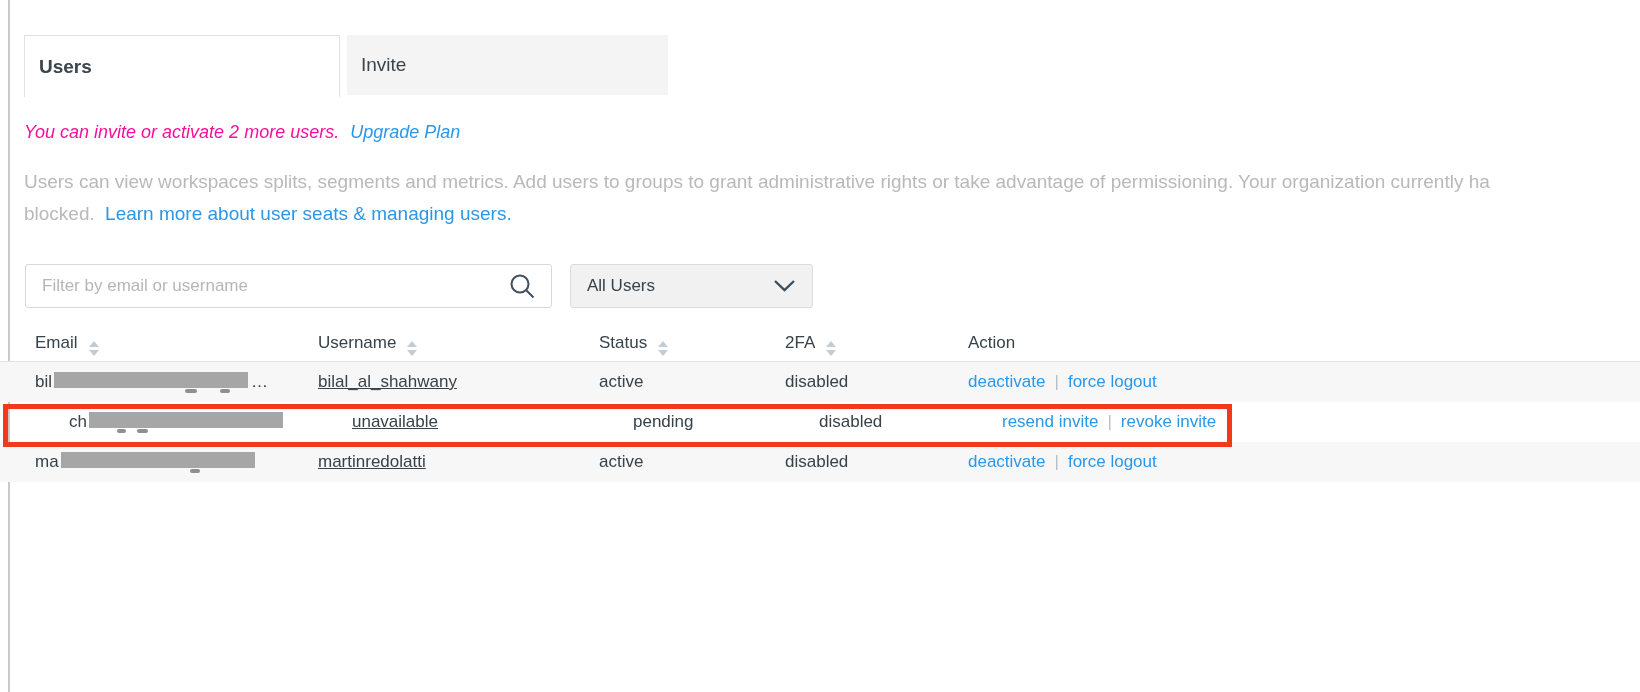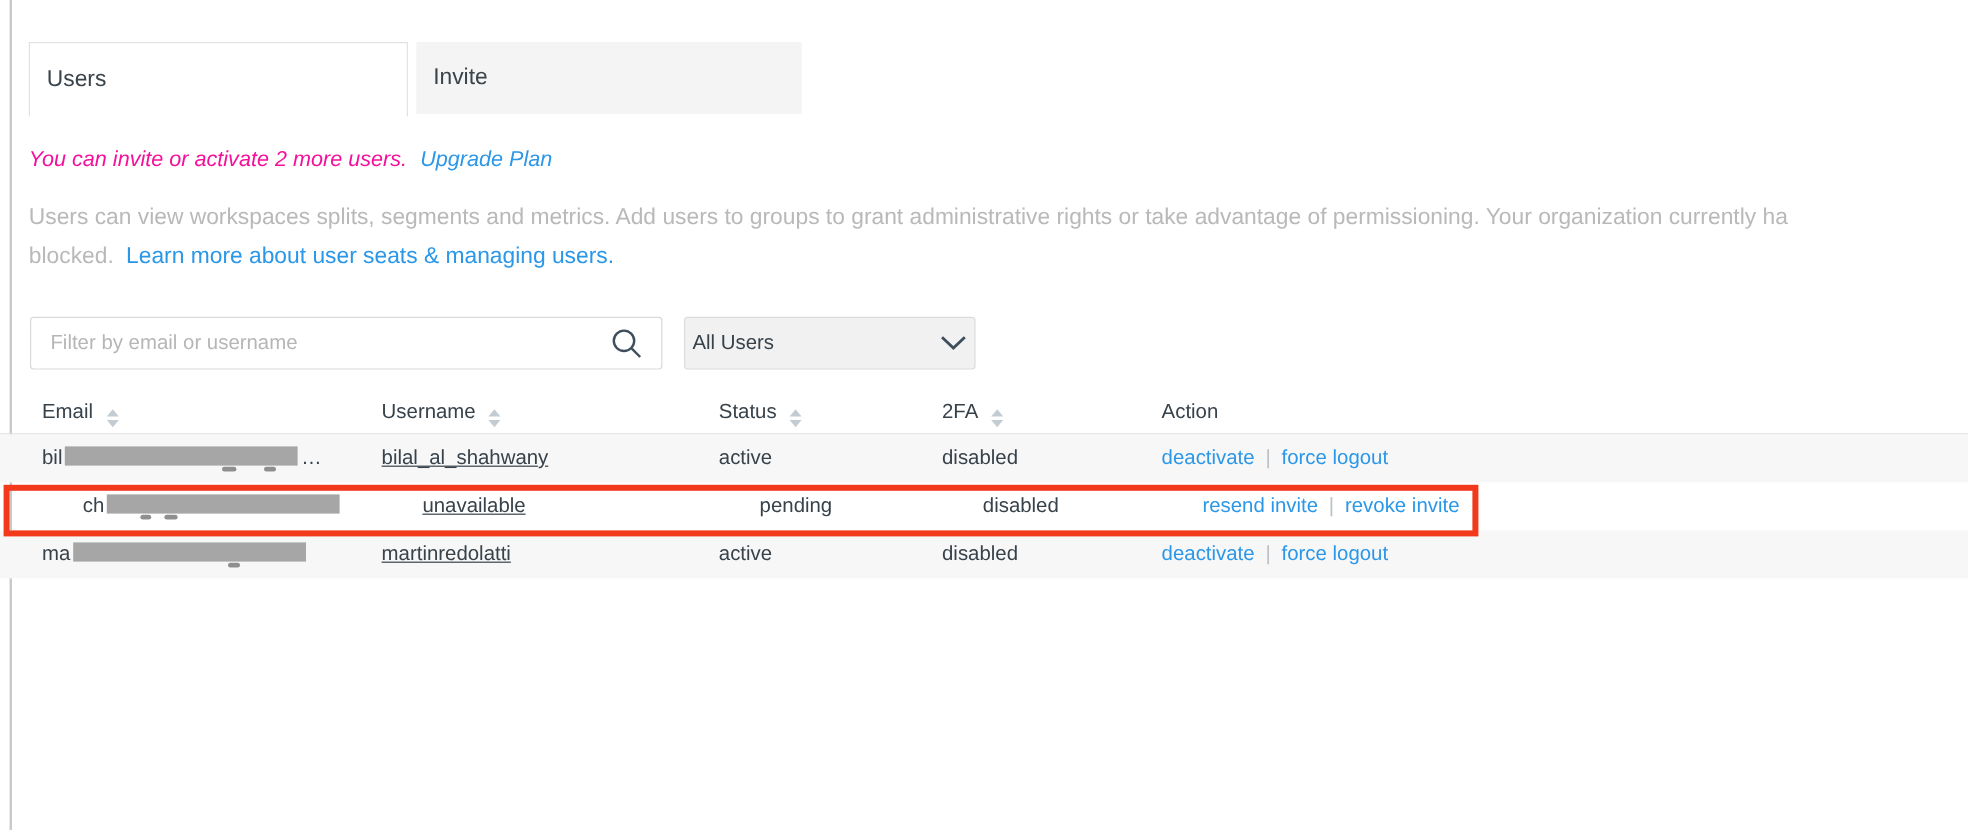--- a/index.html
+++ b/index.html
@@ -13,21 +13,21 @@
     position:absolute; left:8px; top:0; width:2px; height:692px;
     background:#c9c9c9;
   }
   
   .tab {
     position:absolute; top:35px; display:flex; align-items:center;
     font-size:19px; color:#3a444c; cursor:pointer; padding-left:14px;
   }
   .tab-active {
     left:24px; width:316px; height:62px; background:#ffffff;
-    border:1px solid #e2e2e2; border-bottom:none; z-index:2;
+    border:1px solid #e2e2e2; border-bottom:none; z-index:2;font-weight:bold;
   }
   .tab-inactive {
     left:347px; width:321px; height:60px; background:#f4f4f4;align-items:center;
   }
   
   .banner {
     position:absolute; left:24px; top:122px; font-size:18px; white-space:nowrap;font-style:italic;
   }
   .banner .msg { color:#f5109b; }
   .banner a, .link { color:#2b97e8; text-decoration:none; cursor:pointer; }
@@ -45,21 +45,21 @@
   .filter-input {
     width:100%; height:100%; border:1px solid #d9d9d9; border-radius:3px;
     font-family:"Liberation Sans", sans-serif; font-size:17px; color:#37424a;
     padding:0 52px 0 16px; outline:none; background:#fff;
   }
   .filter-input::placeholder { color:#b6b6b6; }
   .search-icon { position:absolute; right:16px; top:9px; pointer-events:none; }
   .dropdown {
     position:absolute; left:570px; top:264px; width:243px; height:44px;
     background:#f1f1f1; border:1px solid #dcdcdc; border-radius:3px;
-    display:flex; align-items:center; padding:0 6px; cursor:pointer;
+    display:flex; align-items:center; padding:0 16px; cursor:pointer;
     font-size:17px; color:#37424a;
   }
   .dropdown .chev { margin-left:auto; display:flex; }
   
   .thead { position:absolute; left:0; top:326px; width:1640px; height:36px;
     border-bottom:1px solid #e2e2e2; }
   .th { position:absolute; top:0; height:36px; line-height:34px;
     font-size:17px; font-weight:normal; color:#37424a; white-space:nowrap; cursor:pointer; }
   .sort { display:inline-flex; flex-direction:column; gap:3px; margin-left:11px;
     vertical-align:1px; }

